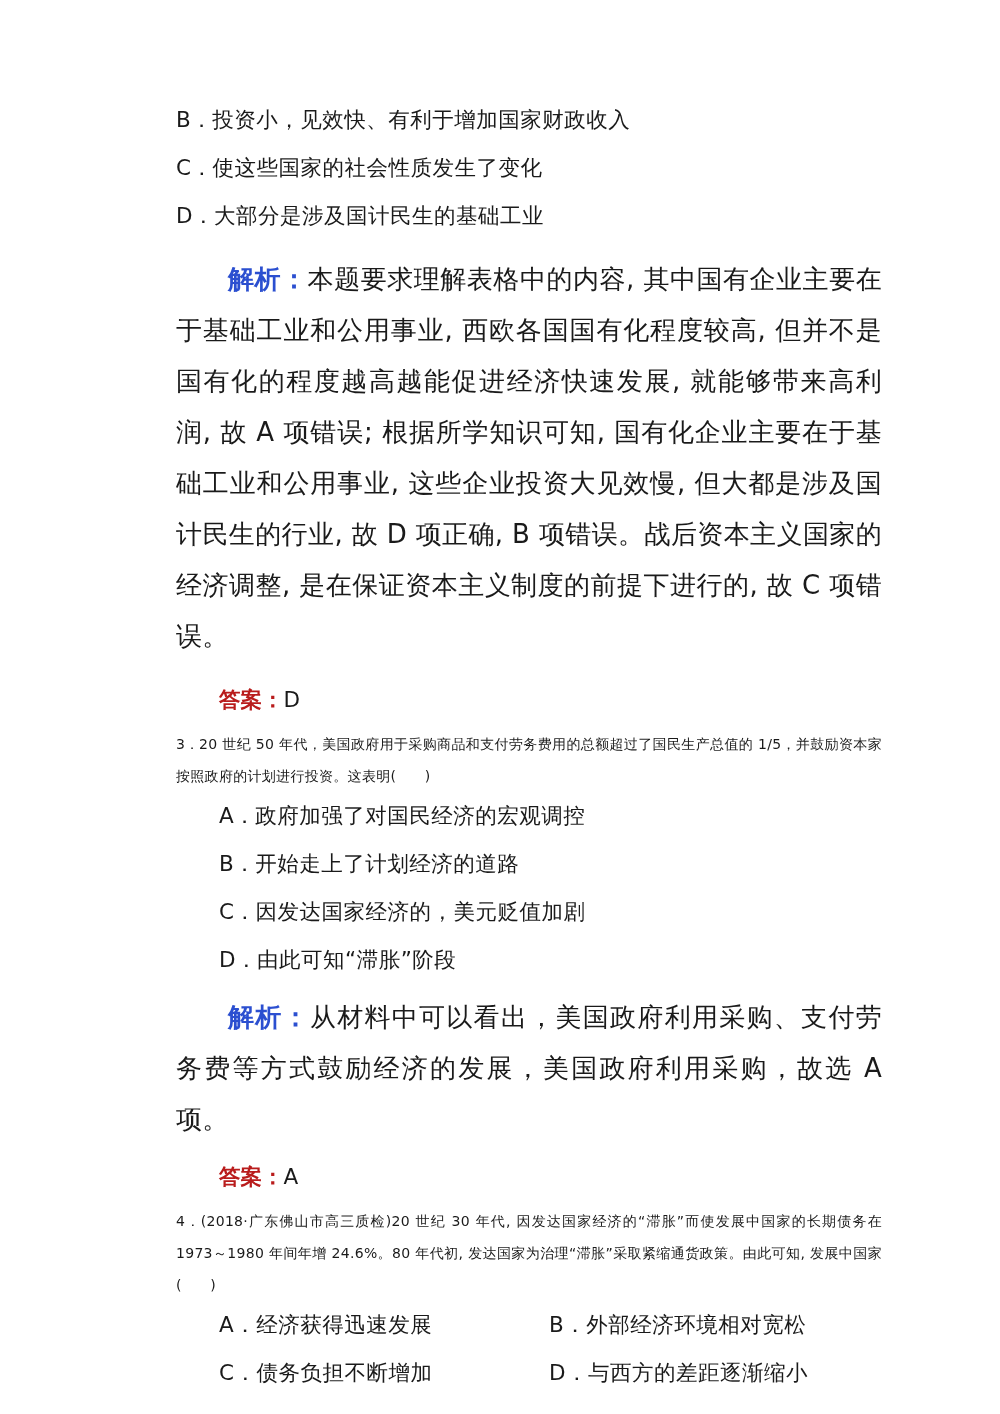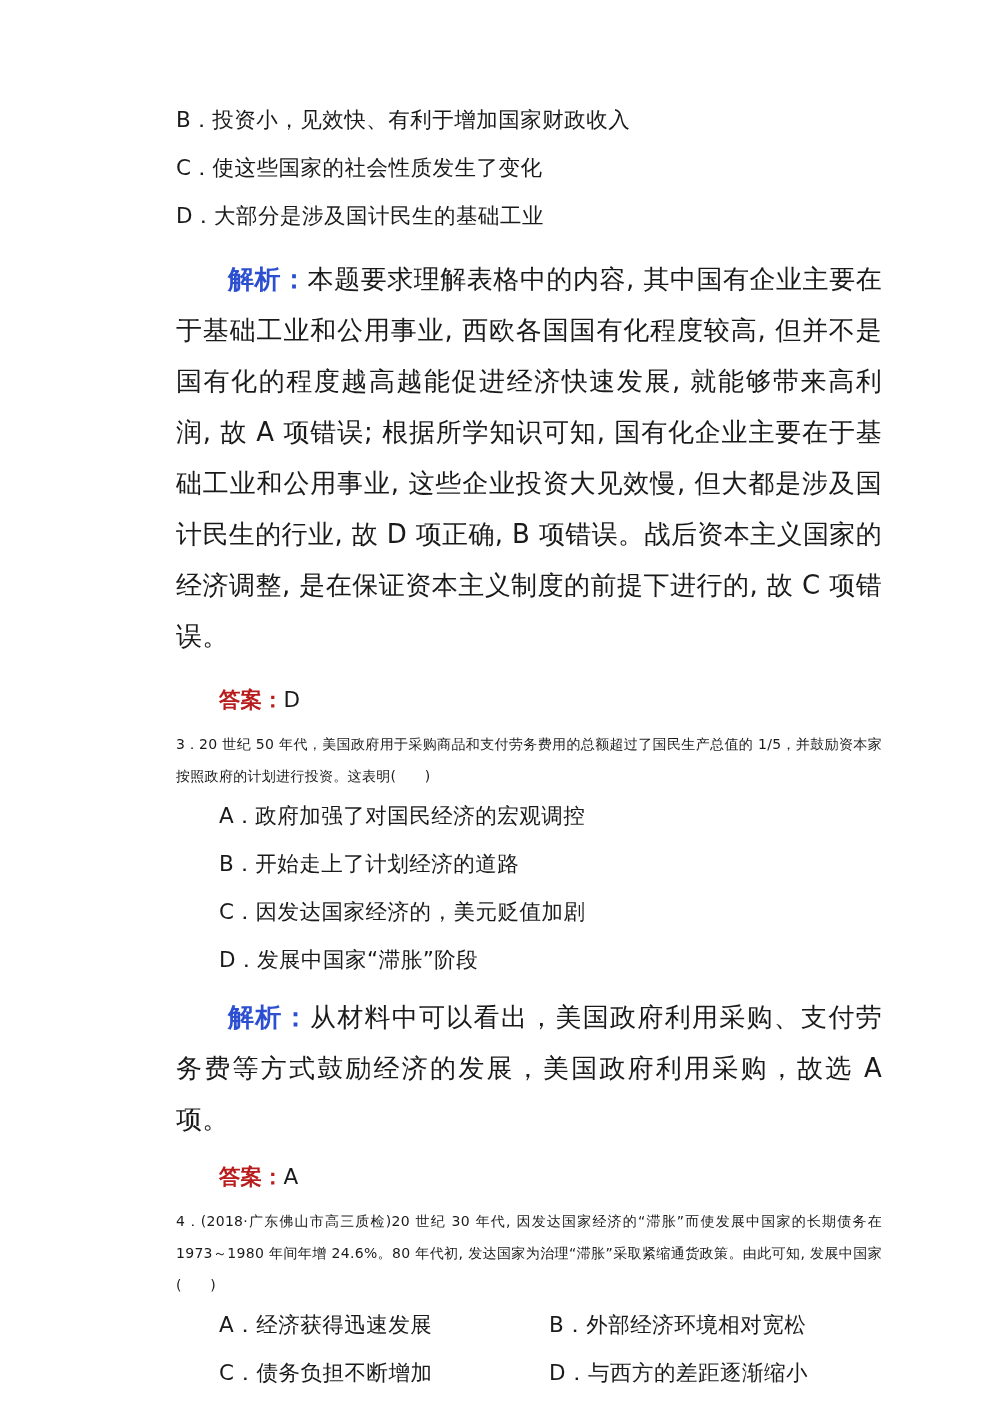--- a/index.html
+++ b/index.html
@@ -109,21 +109,21 @@
   <div class="opt-line" style="text-indent:2em">
     <span class="lbl">A．</span><span>政府加强了对国民经济的宏观调控</span>
   </div>
   <div class="opt-line" style="text-indent:2em">
     <span class="lbl">B．</span><span>开始走上了计划经济的道路</span>
   </div>
   <div class="opt-line" style="text-indent:2em">
     <span class="lbl">C．</span><span>因发达国家经济的，美元贬值加剧</span>
   </div>
   <div class="opt-line" style="text-indent:2em">
-    <span class="lbl">D．</span><span>发展中国家“滞胀”阶段</span>
+    <span class="lbl">D．</span><span>由此可知“滞胀”阶段</span>
   </div>
 
   <div class="sp-8"></div>
 
   <div class="para sol-line"><span class="tag-blue">解析：</span><span>从材料中可以看出，美国政府利用采购、支付劳务费等方式鼓励经济的发展，美国政府利用采购，故选 A 项。</span></div>
 
   <div class="sp-8"></div>
 
   <div class="ans-line"><span class="tag-red">答案：</span><span>A</span></div>
 

